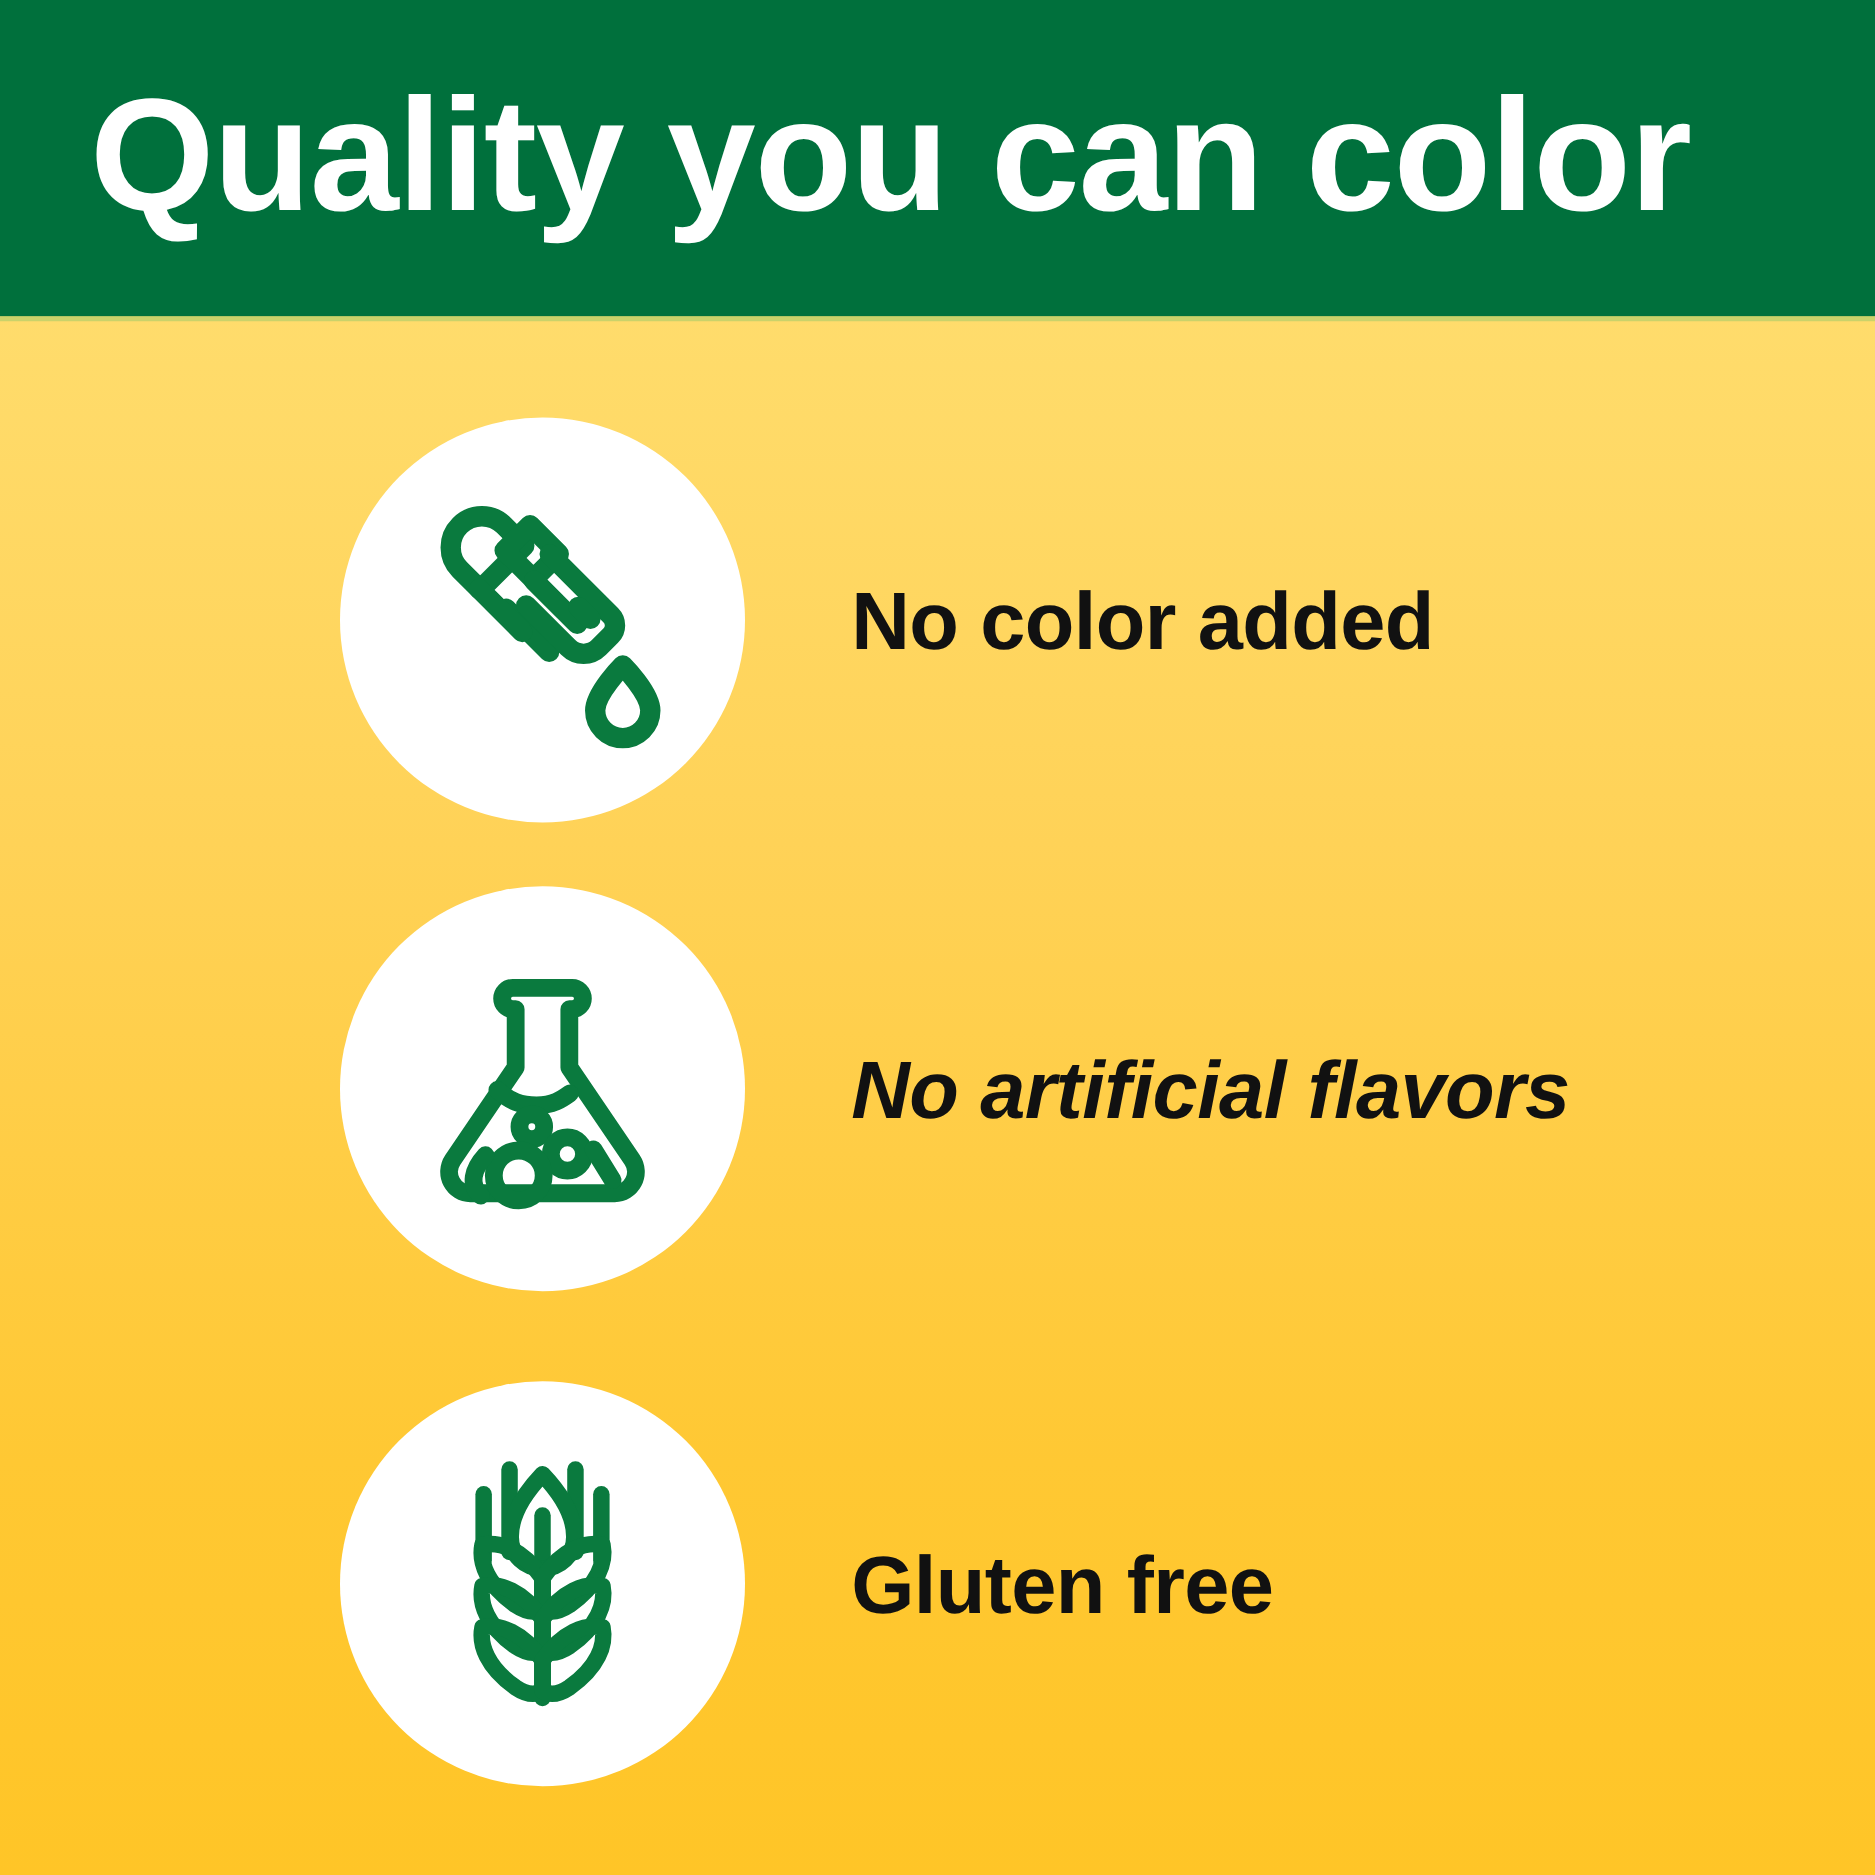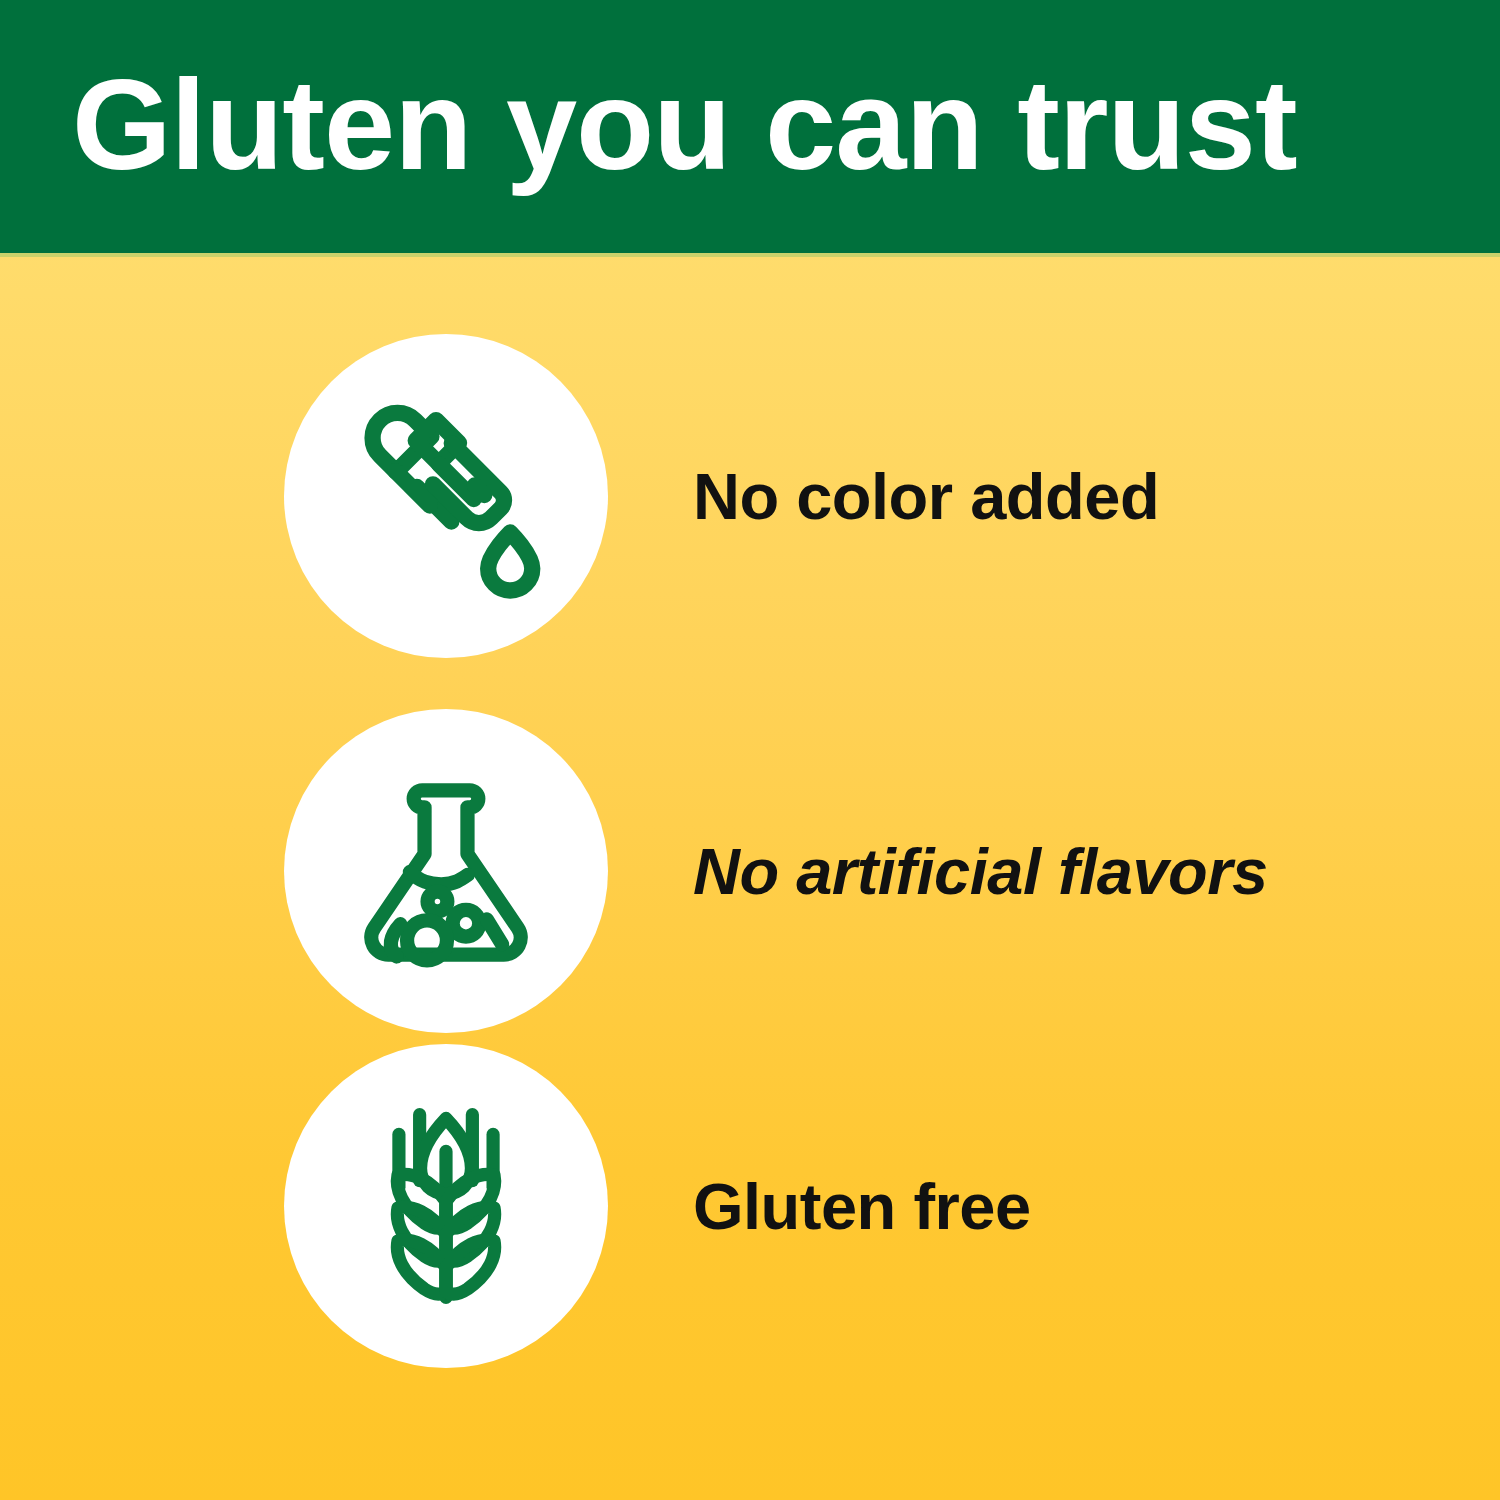--- a/index.html
+++ b/index.html
@@ -49,25 +49,24 @@
     opacity: .55;
   }
   
   .feature-row {
     position: absolute;
     left: 0;
     width: 1216px;
     height: 324px;
     display: flex;
     align-items: center;
-    margin-left: 12px;
   }
   .row-1 { top: 334px; }
   .row-2 { top: 709px; font-style: italic; }
-  .row-3 { top: 1044px; text-decoration: underline; }
+  .row-3 { top: 1105px; text-decoration: underline; }
 
   .icon-circle {
     position: absolute;
     left: 272px;
     top: 0;
     width: 324px;
     height: 324px;
     border-radius: 50%;
     background: #FFFFFF;
     display: flex;
@@ -92,21 +91,21 @@
     line-height: 1;
     white-space: nowrap;
   }
 </style>
 </head>
 <body>
 
 <div class="canvas">
 
   <div class="header-bar">
-    <div class="header-title">Gluten you can trust</div>
+    <div class="header-title">Quality you can color</div>
   </div>
   <div class="header-underline"></div>
 
   <div class="feature-row row-1">
     <div class="icon-circle">
       <span>
         <svg width="230" height="230" viewBox="0 0 120 120" fill="none" stroke="#0A7A3E" stroke-width="8.5" stroke-linecap="round" stroke-linejoin="round">
 
           <path d="M25.5 20.5 a13 13 0 0 1 18.4 0 l8.5 8.5 -18.4 18.4 -8.5 -8.5 a13 13 0 0 1 0 -18.4 Z"></path>
 

